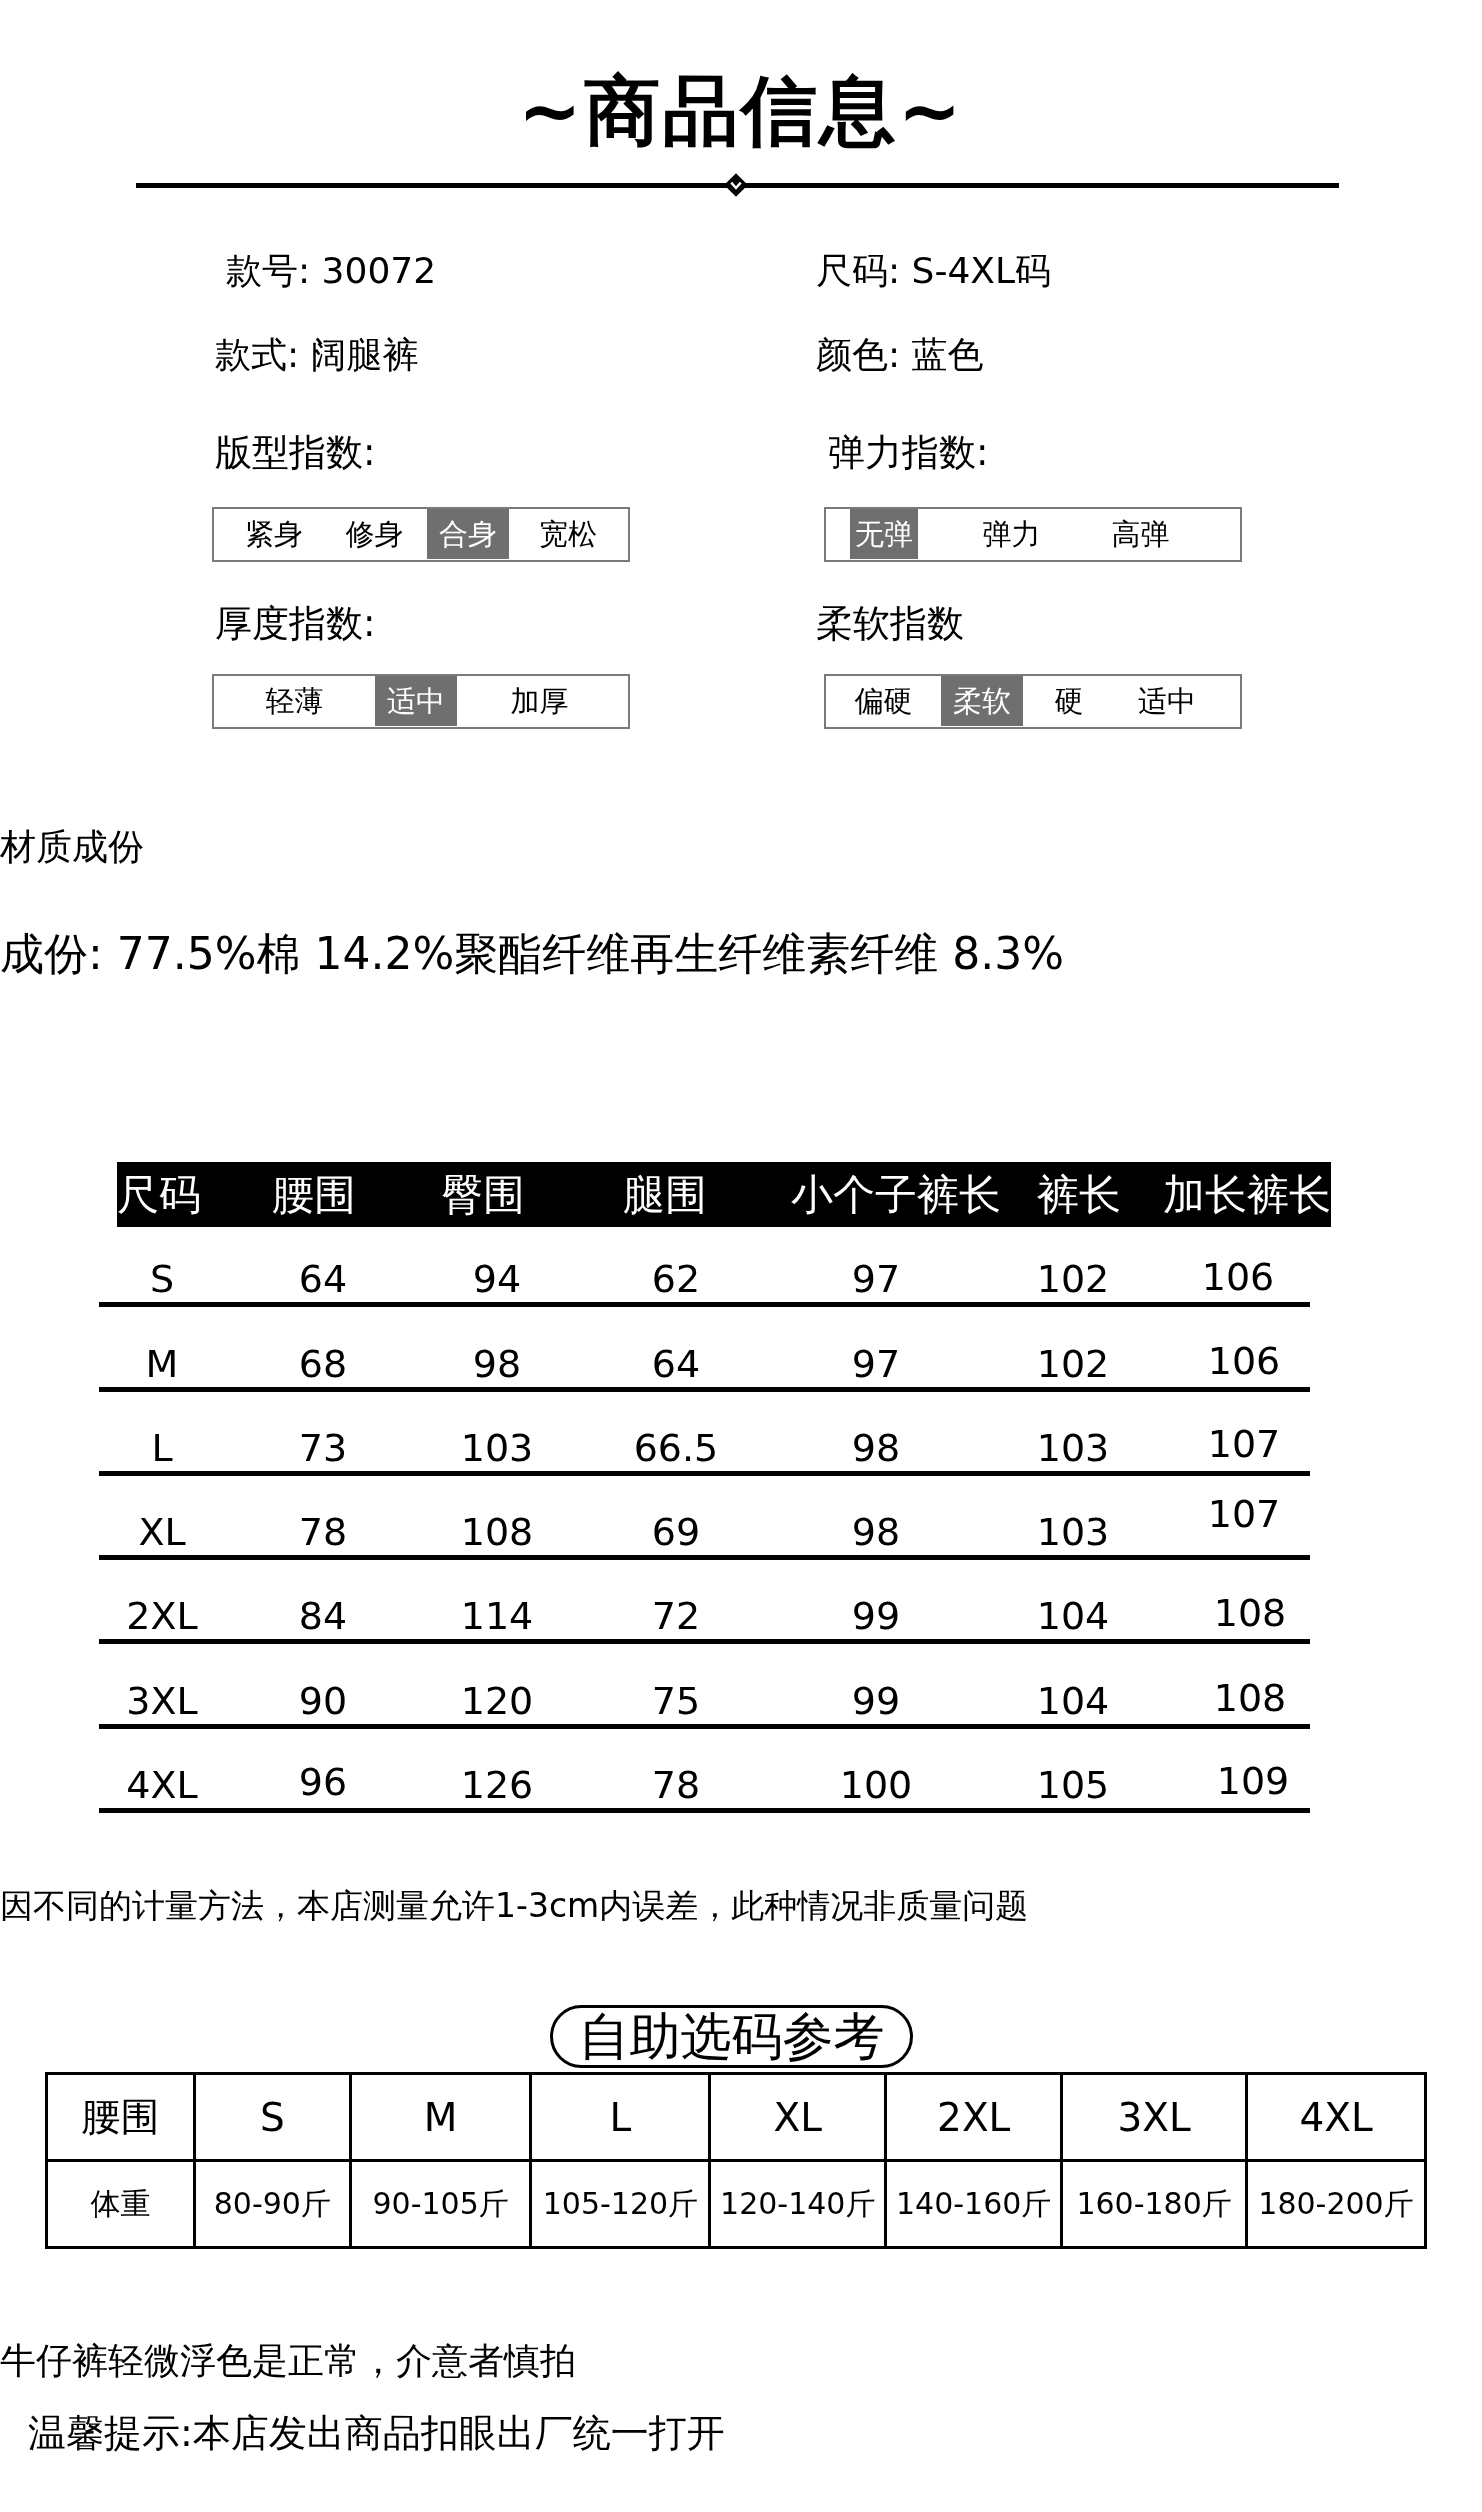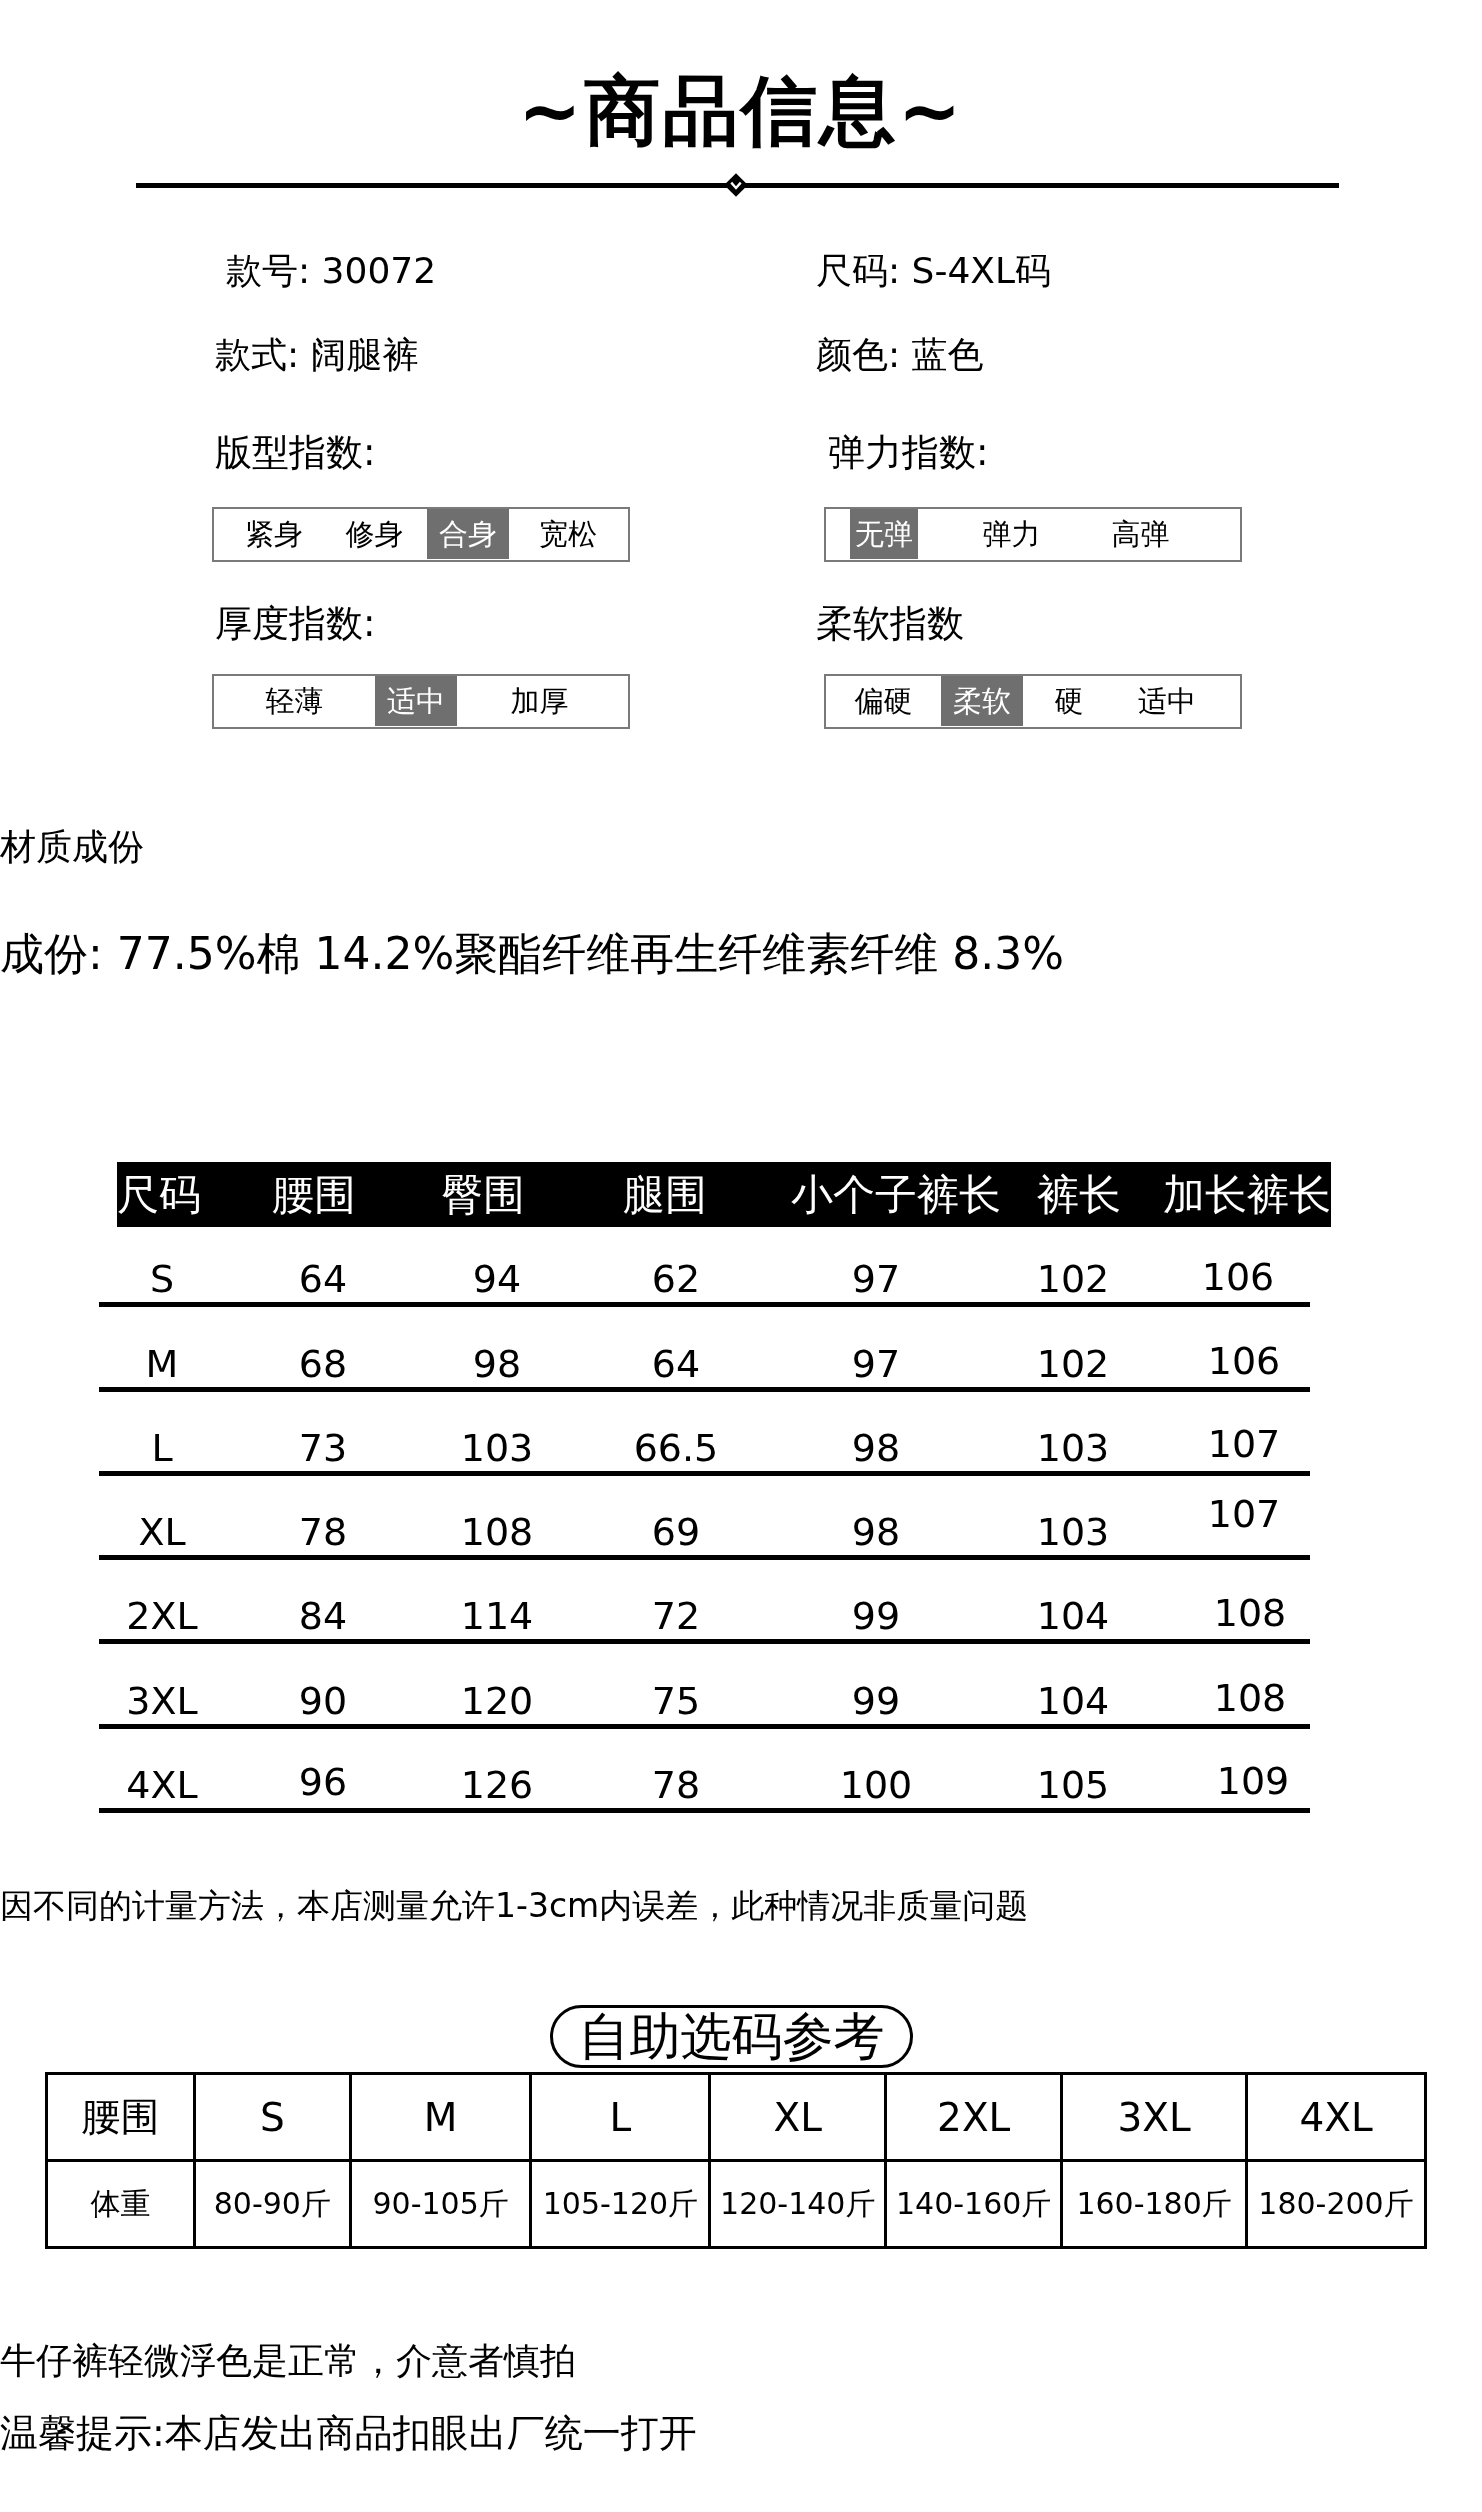--- a/index.html
+++ b/index.html
@@ -193,14 +193,14 @@
     <td>105-120斤</td>
     <td>120-140斤</td>
     <td>140-160斤</td>
     <td>160-180斤</td>
     <td>180-200斤</td>
   </tr>
 </tbody>
   </table>
 
 <div class="abs center" style="top:2337px; font-size:36px; line-height:48px;">牛仔裤轻微浮色是正常，介意者慎拍</div>
-<div class="abs center" style="top:2408px; font-size:38px; line-height:50px;">温馨提示:本店发出商品扣眼出厂统一打开</div>
+<div class="abs center" style="top:2408px; font-size:38px; line-height:50px;padding-left:28px;">温馨提示:本店发出商品扣眼出厂统一打开</div>
 
 
 </body></html>

